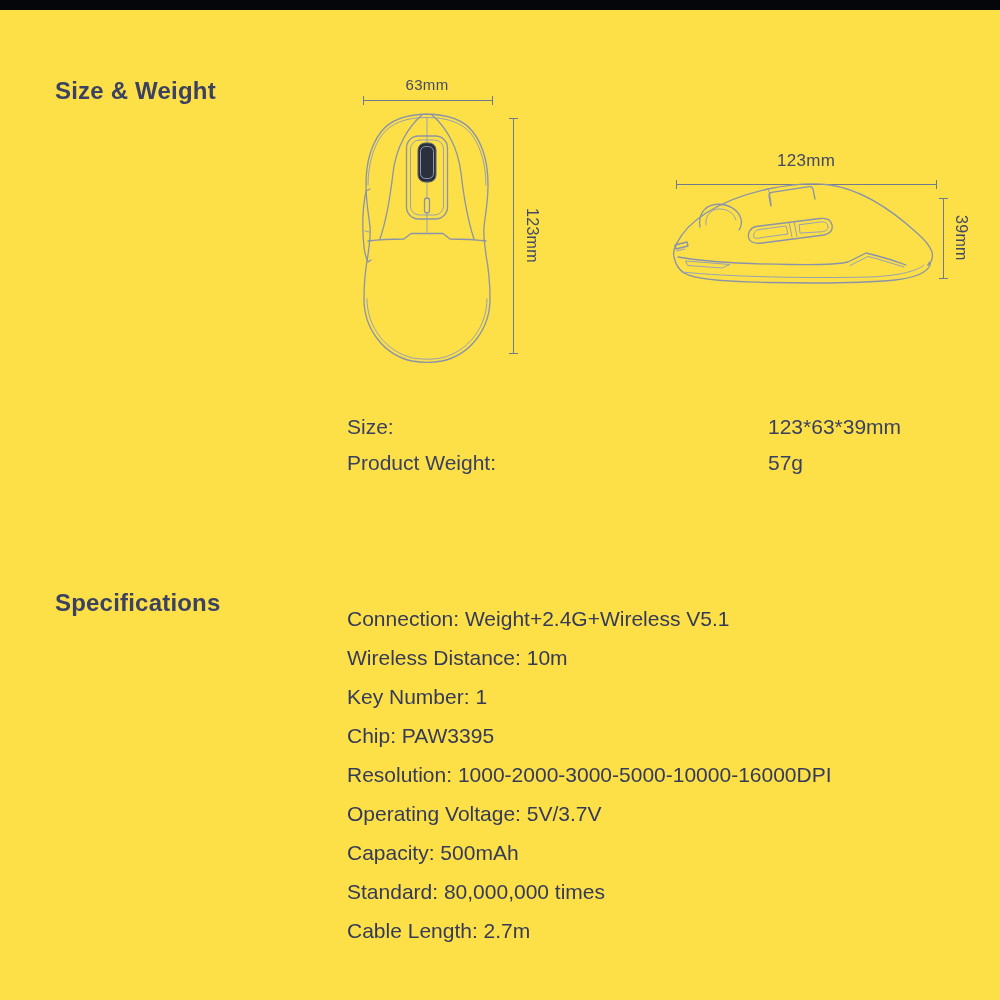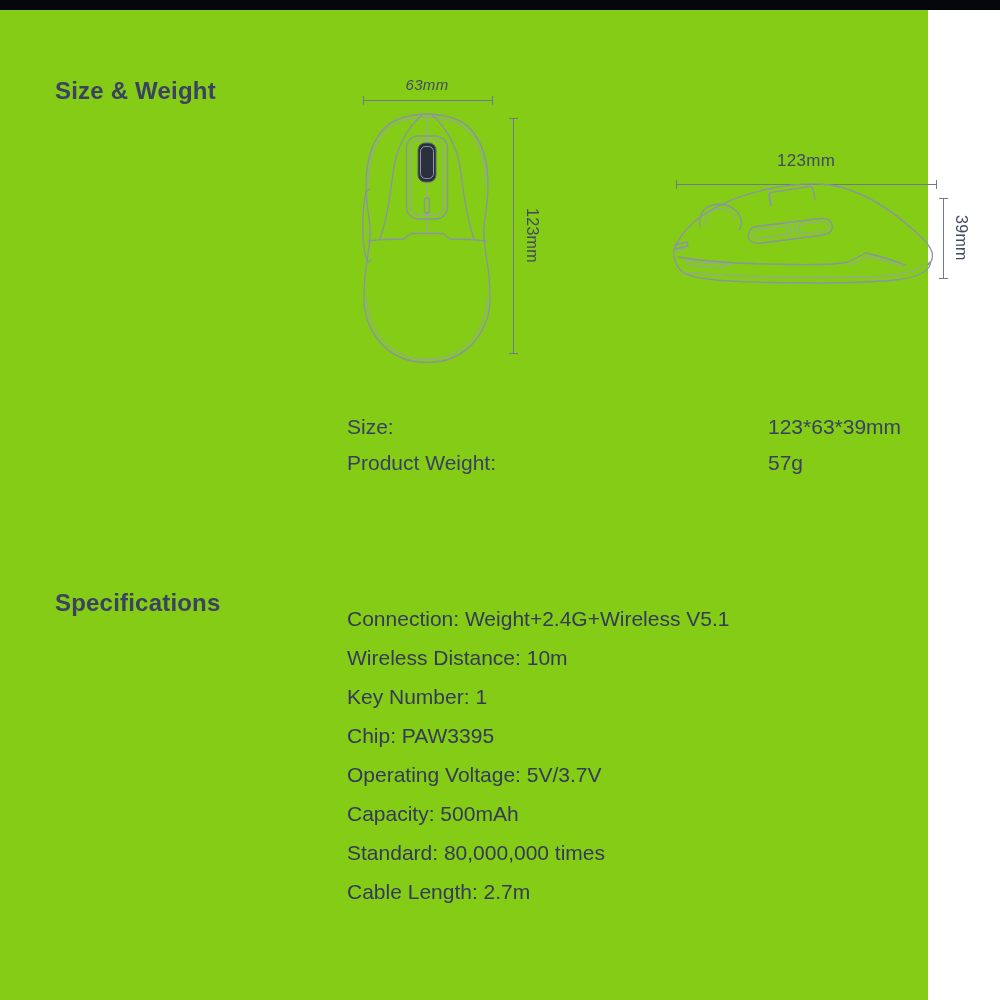--- a/index.html
+++ b/index.html
@@ -1,17 +1,17 @@
 <!DOCTYPE html>
 <html><head>
 <meta charset="utf-8">
 <style>
   html,body{margin:0;padding:0;background:#ffffff;width:1000px;height:1000px;overflow:hidden;
     font-family:"Liberation Sans","DejaVu Sans",sans-serif;}
-  .page{position:relative;width:928px;height:1000px;background:#84cc16;}
+  .page{position:relative;width:1000px;height:1000px;background:#fde047;}
   .topbar{position:absolute;left:0;top:0;width:1000px;height:10px;background:#050609;}
   .section-heading{position:absolute;font-size:24px;font-weight:700;color:#3b4161;letter-spacing:.2px;}
   #heading-size{left:55px;top:77px;}
   #heading-specs{left:55px;top:589px;}
 
   
   .dim-label{position:absolute;color:#434963;font-size:15px;letter-spacing:.3px;text-align:center;}
   .dim-hline{position:absolute;height:0;border-top:1.5px solid #70798e;}
   .dim-vline{position:absolute;width:0;border-left:1.5px solid #70798e;}
   .tick-v{position:absolute;width:0;height:9px;border-left:1.5px solid #70798e;}
@@ -33,21 +33,21 @@
 </style>
 </head>
 <body>
 
 <div class="page">
 
   <div class="topbar"></div>
 
   <div class="section-heading" id="heading-size">Size &amp; Weight</div>
 
-  <div class="dim-label" style="left:362px;top:76px;width:130px;font-style:italic;">63mm</div>
+  <div class="dim-label" style="left:362px;top:76px;width:130px;">63mm</div>
   <div class="dim-hline" style="left:363px;top:100px;width:129px;"></div>
   <div class="tick-v" style="left:363px;top:96px;"></div>
   <div class="tick-v" style="left:492px;top:96px;"></div>
 
   <div class="dim-vline" style="left:513px;top:118px;height:235px;"></div>
   <div class="tick-h" style="left:509px;top:118px;"></div>
   <div class="tick-h" style="left:509px;top:353px;"></div>
   <div class="dim-label-rot" style="left:521px;top:118px;height:235px;width:22px;">123mm</div>
 
   <svg style="left:360px;top:113px;" width="134" height="252" viewBox="0 0 134 252">
@@ -141,19 +141,20 @@
     <span class="val">57g</span>
   </div>
 
   <div class="section-heading" id="heading-specs">Specifications</div>
 
   <div class="spec-list">
     <div>Connection: Weight+2.4G+Wireless V5.1</div>
     <div>Wireless Distance: 10m</div>
     <div>Key Number: 1</div>
     <div>Chip: PAW3395</div>
+    <div>Resolution: 1000-2000-3000-5000-10000-16000DPI</div>
     <div>Operating Voltage: 5V/3.7V</div>
     <div>Capacity: 500mAh</div>
     <div>Standard: 80,000,000 times</div>
     <div>Cable Length: 2.7m</div>
   </div>
 
 </div>
 
 </body></html>

